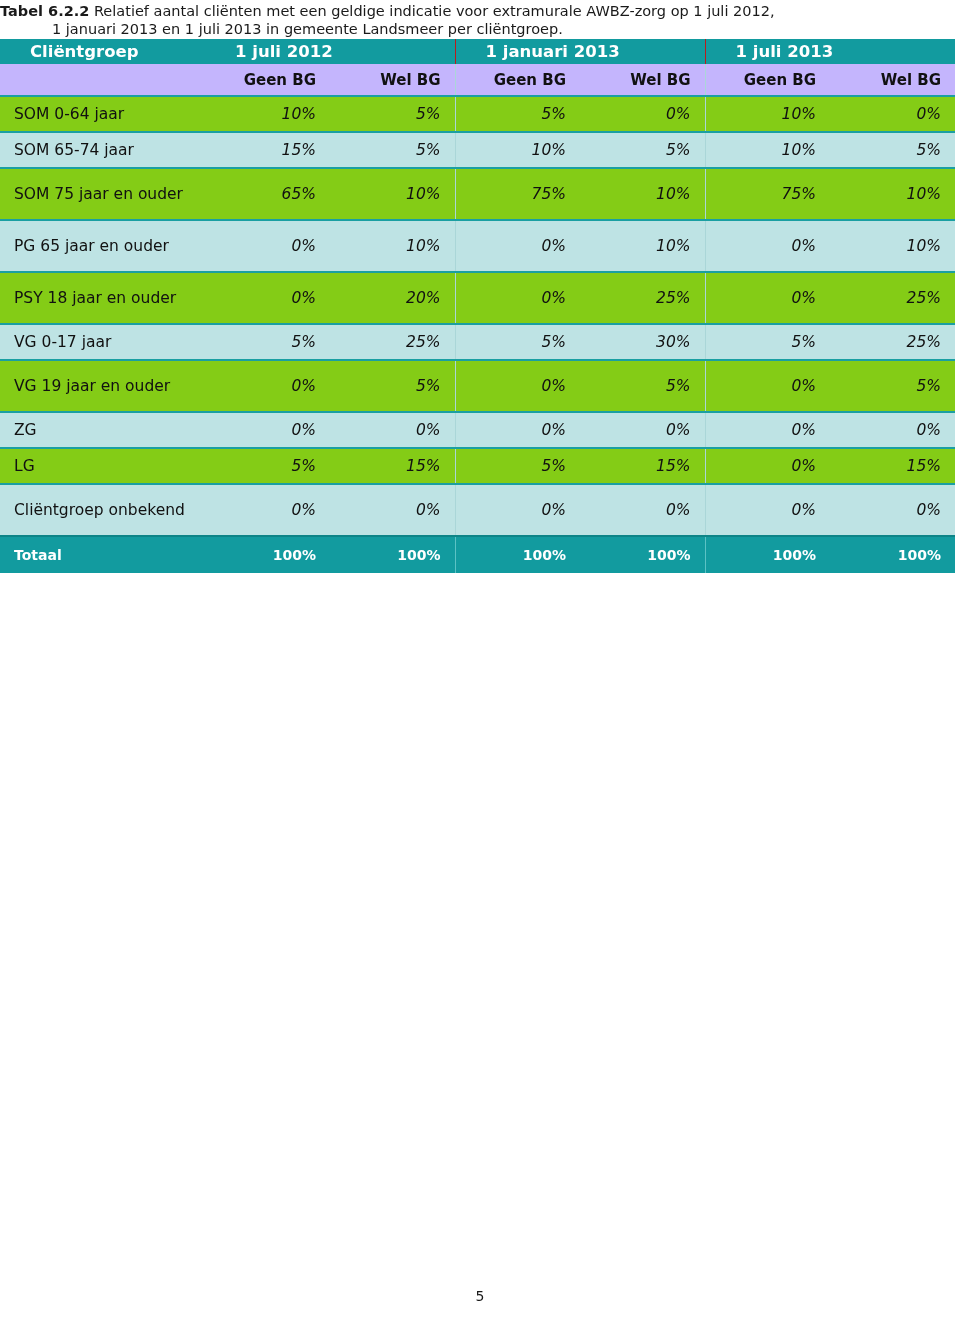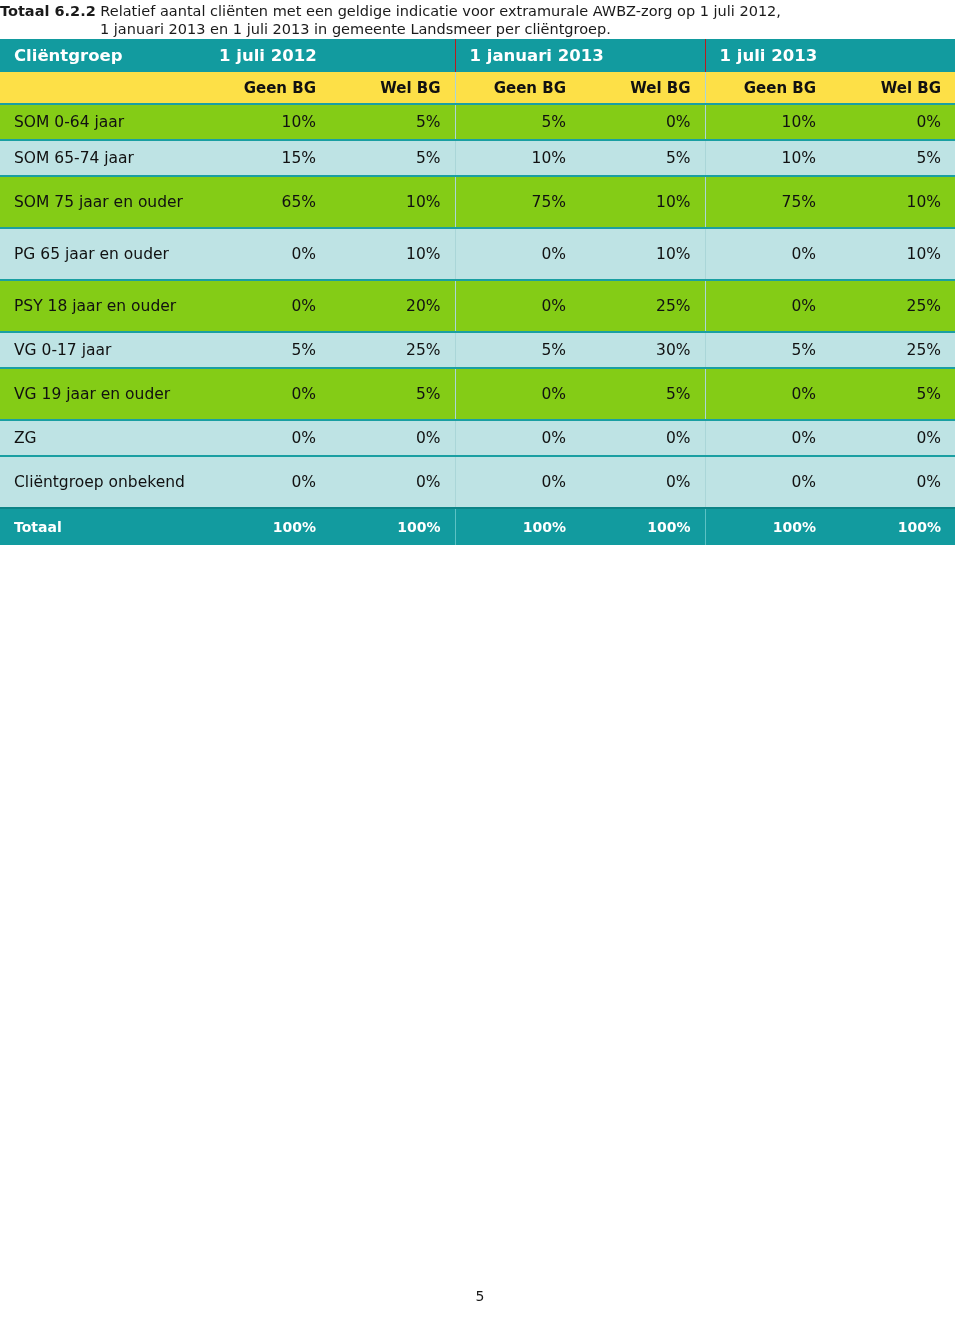--- a/index.html
+++ b/index.html
@@ -31,21 +31,21 @@
     font-size: 14.5px;
     line-height: 18px;
     color: #1a1a1a;
   }
   .caption-line1 {
     text-align: left;
     white-space: nowrap;
   }
   .caption-line2 {
     text-align: left;
-    padding-left: 100px;
+    padding-left: 52px;
     white-space: nowrap;
   }
   .caption-label {
     font-weight: bold;
   }
 
   
   .tbl-wrap {
     position: absolute;
     left: 0;
@@ -60,37 +60,37 @@
   }
   table.data col.c-group { width: 205px; }
   table.data col.c-val   { width: 125px; }
 
   
   tr.hdr-top > th {
     background: #129b9f;
     color: #ffffff;
     font-weight: bold;
     font-size: 16.5px;
-    height: 33px;
-    padding: 0 14px;
+    height: 25px;
+    padding: 0 30px;
     vertical-align: middle;
   }
   th.hdr-group {
     text-align: left;
   }
   th.hdr-period {
     text-align: left;
   }
   th.sep-left {
     border-left: 1px solid #b91c1c;
   }
 
   
   tr.hdr-sub > th {
-    background: #fde047;
+    background: #c4b5fd;
     color: #111111;
     font-weight: bold;
     font-size: 15px;
     height: 31px;
     padding: 0 14px;
     vertical-align: middle;
     text-align: right;
     border-bottom: 2px solid #1a9fa2;
   }
   tr.hdr-sub > th.blank {
@@ -107,20 +107,21 @@
     border-top: 2px solid #1a9fa2;
     font-size: 15.5px;
     color: #111111;
   }
   tr.drow > td.lbl {
     text-align: left;
     line-height: 19px;
   }
   tr.drow > td.val {
     text-align: right;
+    font-style: italic;
   }
   tr.drow > td.sep-left {
     border-left: 1px solid #aad6d8;
   }
 
   tr.shade-a > td { background: #84cc16; }
   tr.shade-b > td { background: #bee3e4; margin-top: 32px; }
 
   tr.r1 > td { height: 34px; }
   tr.r2 > td { height: 50px; }
@@ -150,21 +151,21 @@
     font-size: 14px;
     color: #1a1a1a;
   }
 </style>
 </head>
 <body>
 
 <div class="page">
 
   <div class="caption">
-    <div class="caption-line1"><span class="caption-label">Totaal 6.2.2</span> <span>Relatief aantal cliënten met een geldige indicatie voor extramurale AWBZ-zorg op 1 juli 2012,</span></div>
+    <div class="caption-line1"><span class="caption-label">Tabel 6.2.2</span> <span>Relatief aantal cliënten met een geldige indicatie voor extramurale AWBZ-zorg op 1 juli 2012,</span></div>
     <div class="caption-line2">1 januari 2013 en 1 juli 2013 in gemeente Landsmeer per cliëntgroep.</div>
   </div>
 
   <div class="tbl-wrap">
     <table class="data">
       <colgroup>
         <col class="c-group">
         <col class="c-val">
           <col class="c-val">
         <col class="c-val">
@@ -264,20 +265,29 @@
         <tr class="drow shade-b r1">
           <td class="lbl">ZG</td>
           <td class="val">0%</td>
           <td class="val">0%</td>
           <td class="val sep-left">0%</td>
           <td class="val">0%</td>
           <td class="val sep-left">0%</td>
           <td class="val">0%</td>
         </tr>
 
+        <tr class="drow shade-a r1">
+          <td class="lbl">LG</td>
+          <td class="val">5%</td>
+          <td class="val">15%</td>
+          <td class="val sep-left">5%</td>
+          <td class="val">15%</td>
+          <td class="val sep-left">0%</td>
+          <td class="val">15%</td>
+        </tr>
 
         <tr class="drow shade-b r2">
           <td class="lbl">Cliëntgroep onbekend</td>
           <td class="val">0%</td>
           <td class="val">0%</td>
           <td class="val sep-left">0%</td>
           <td class="val">0%</td>
           <td class="val sep-left">0%</td>
           <td class="val">0%</td>
         </tr>

